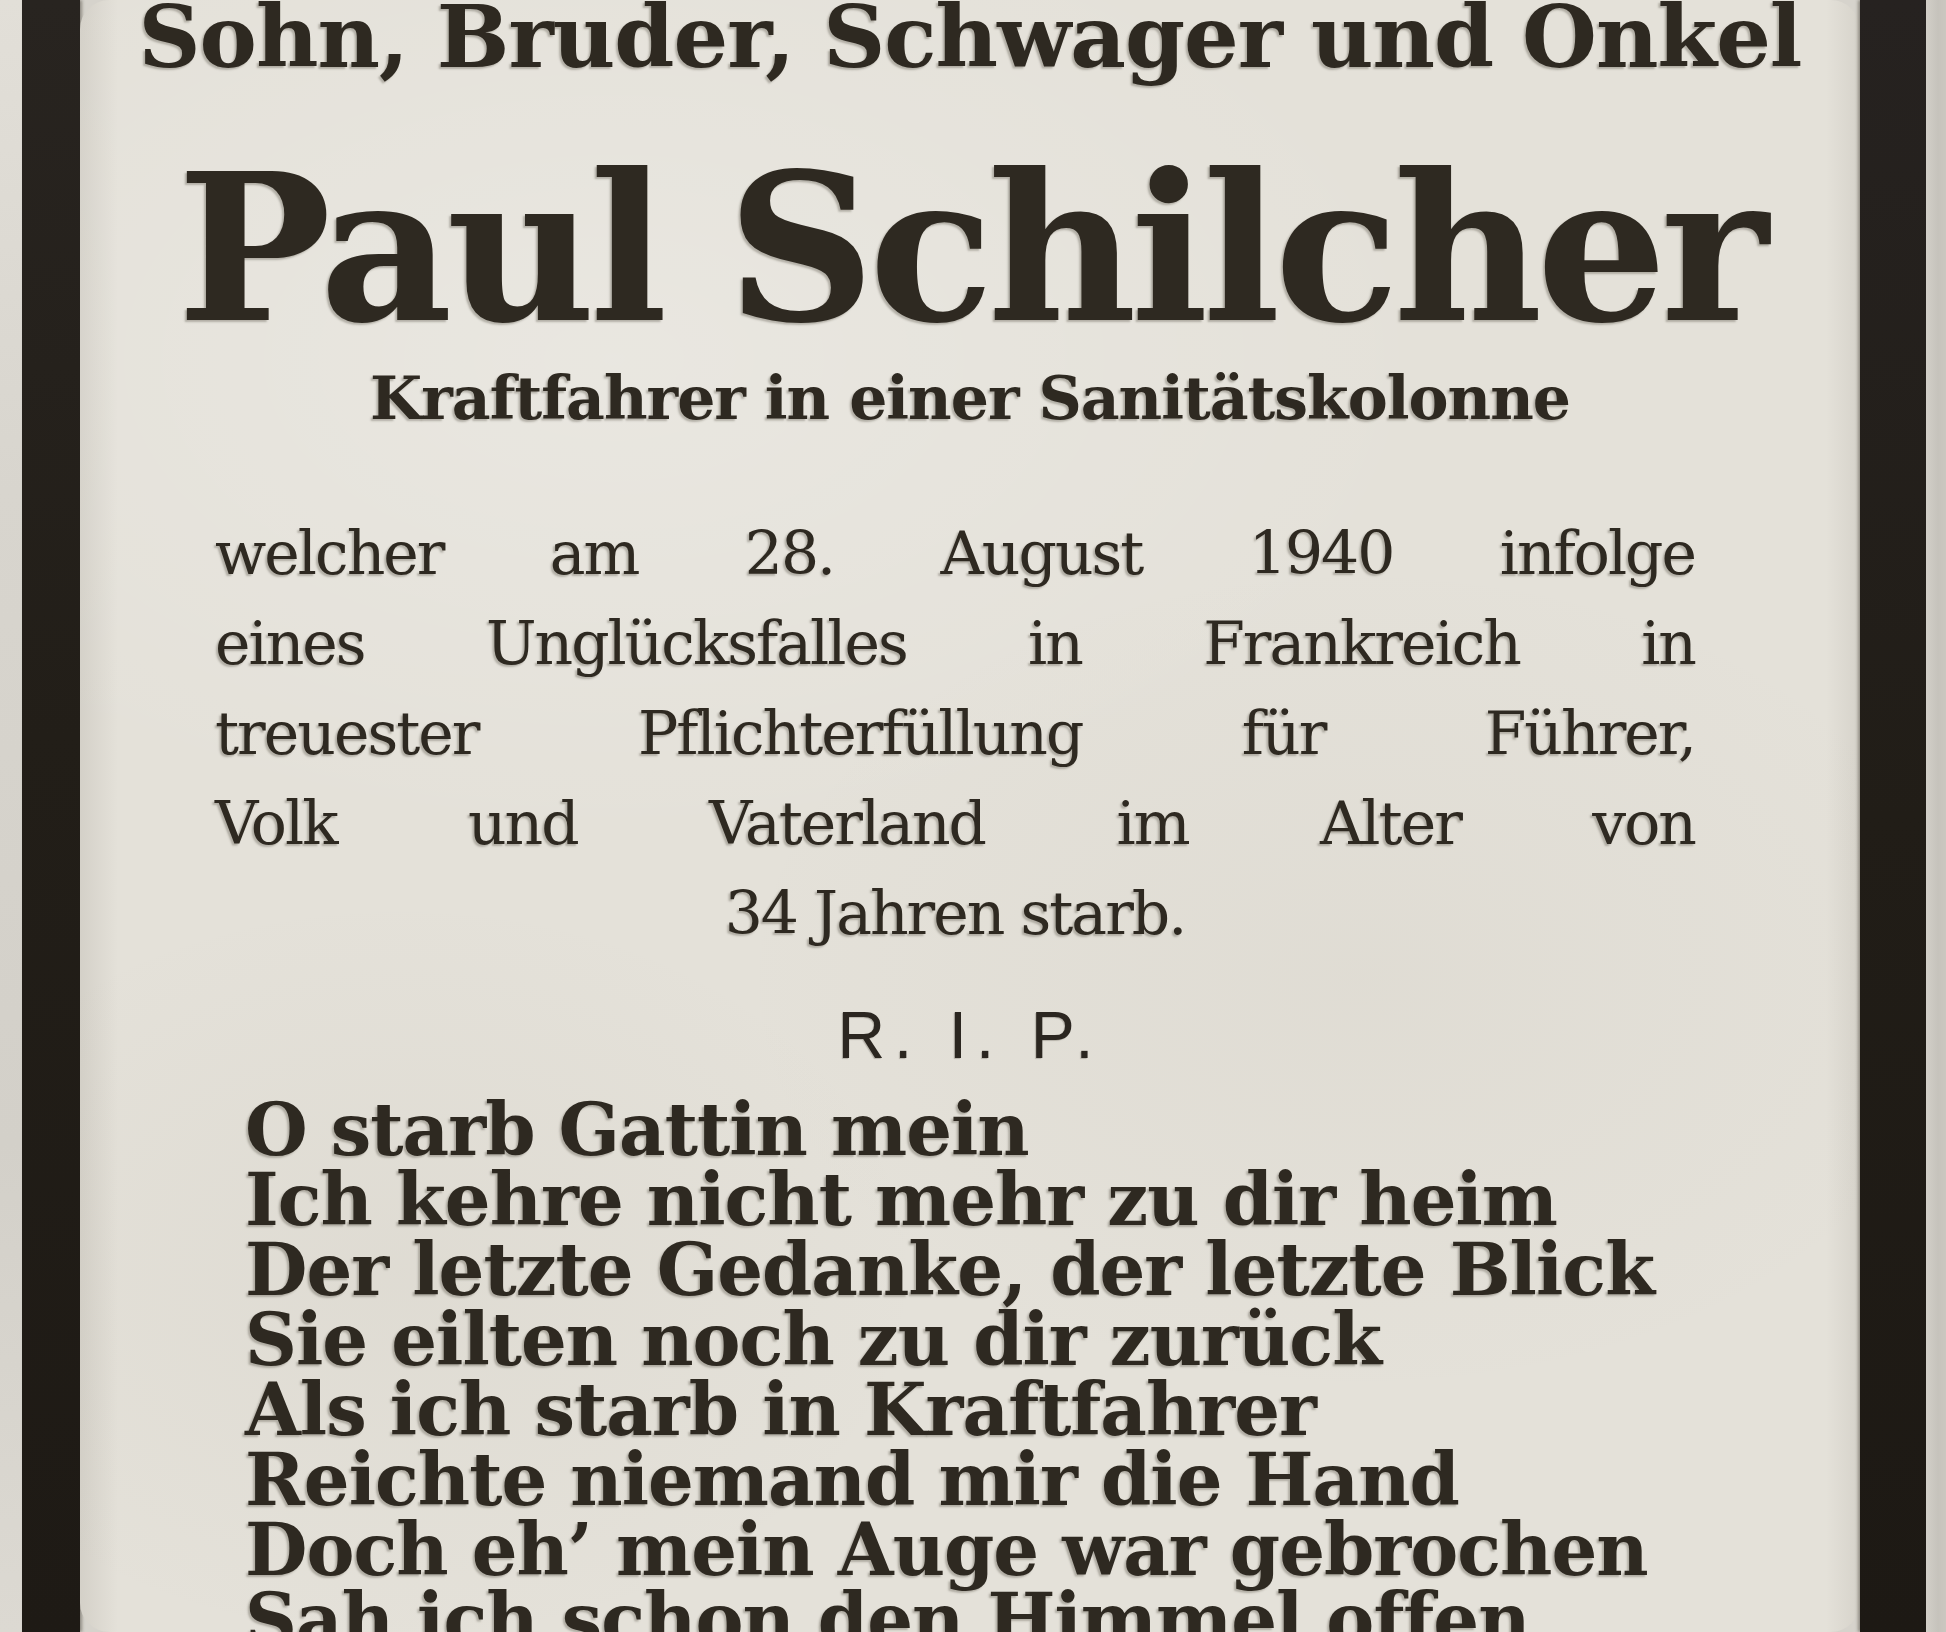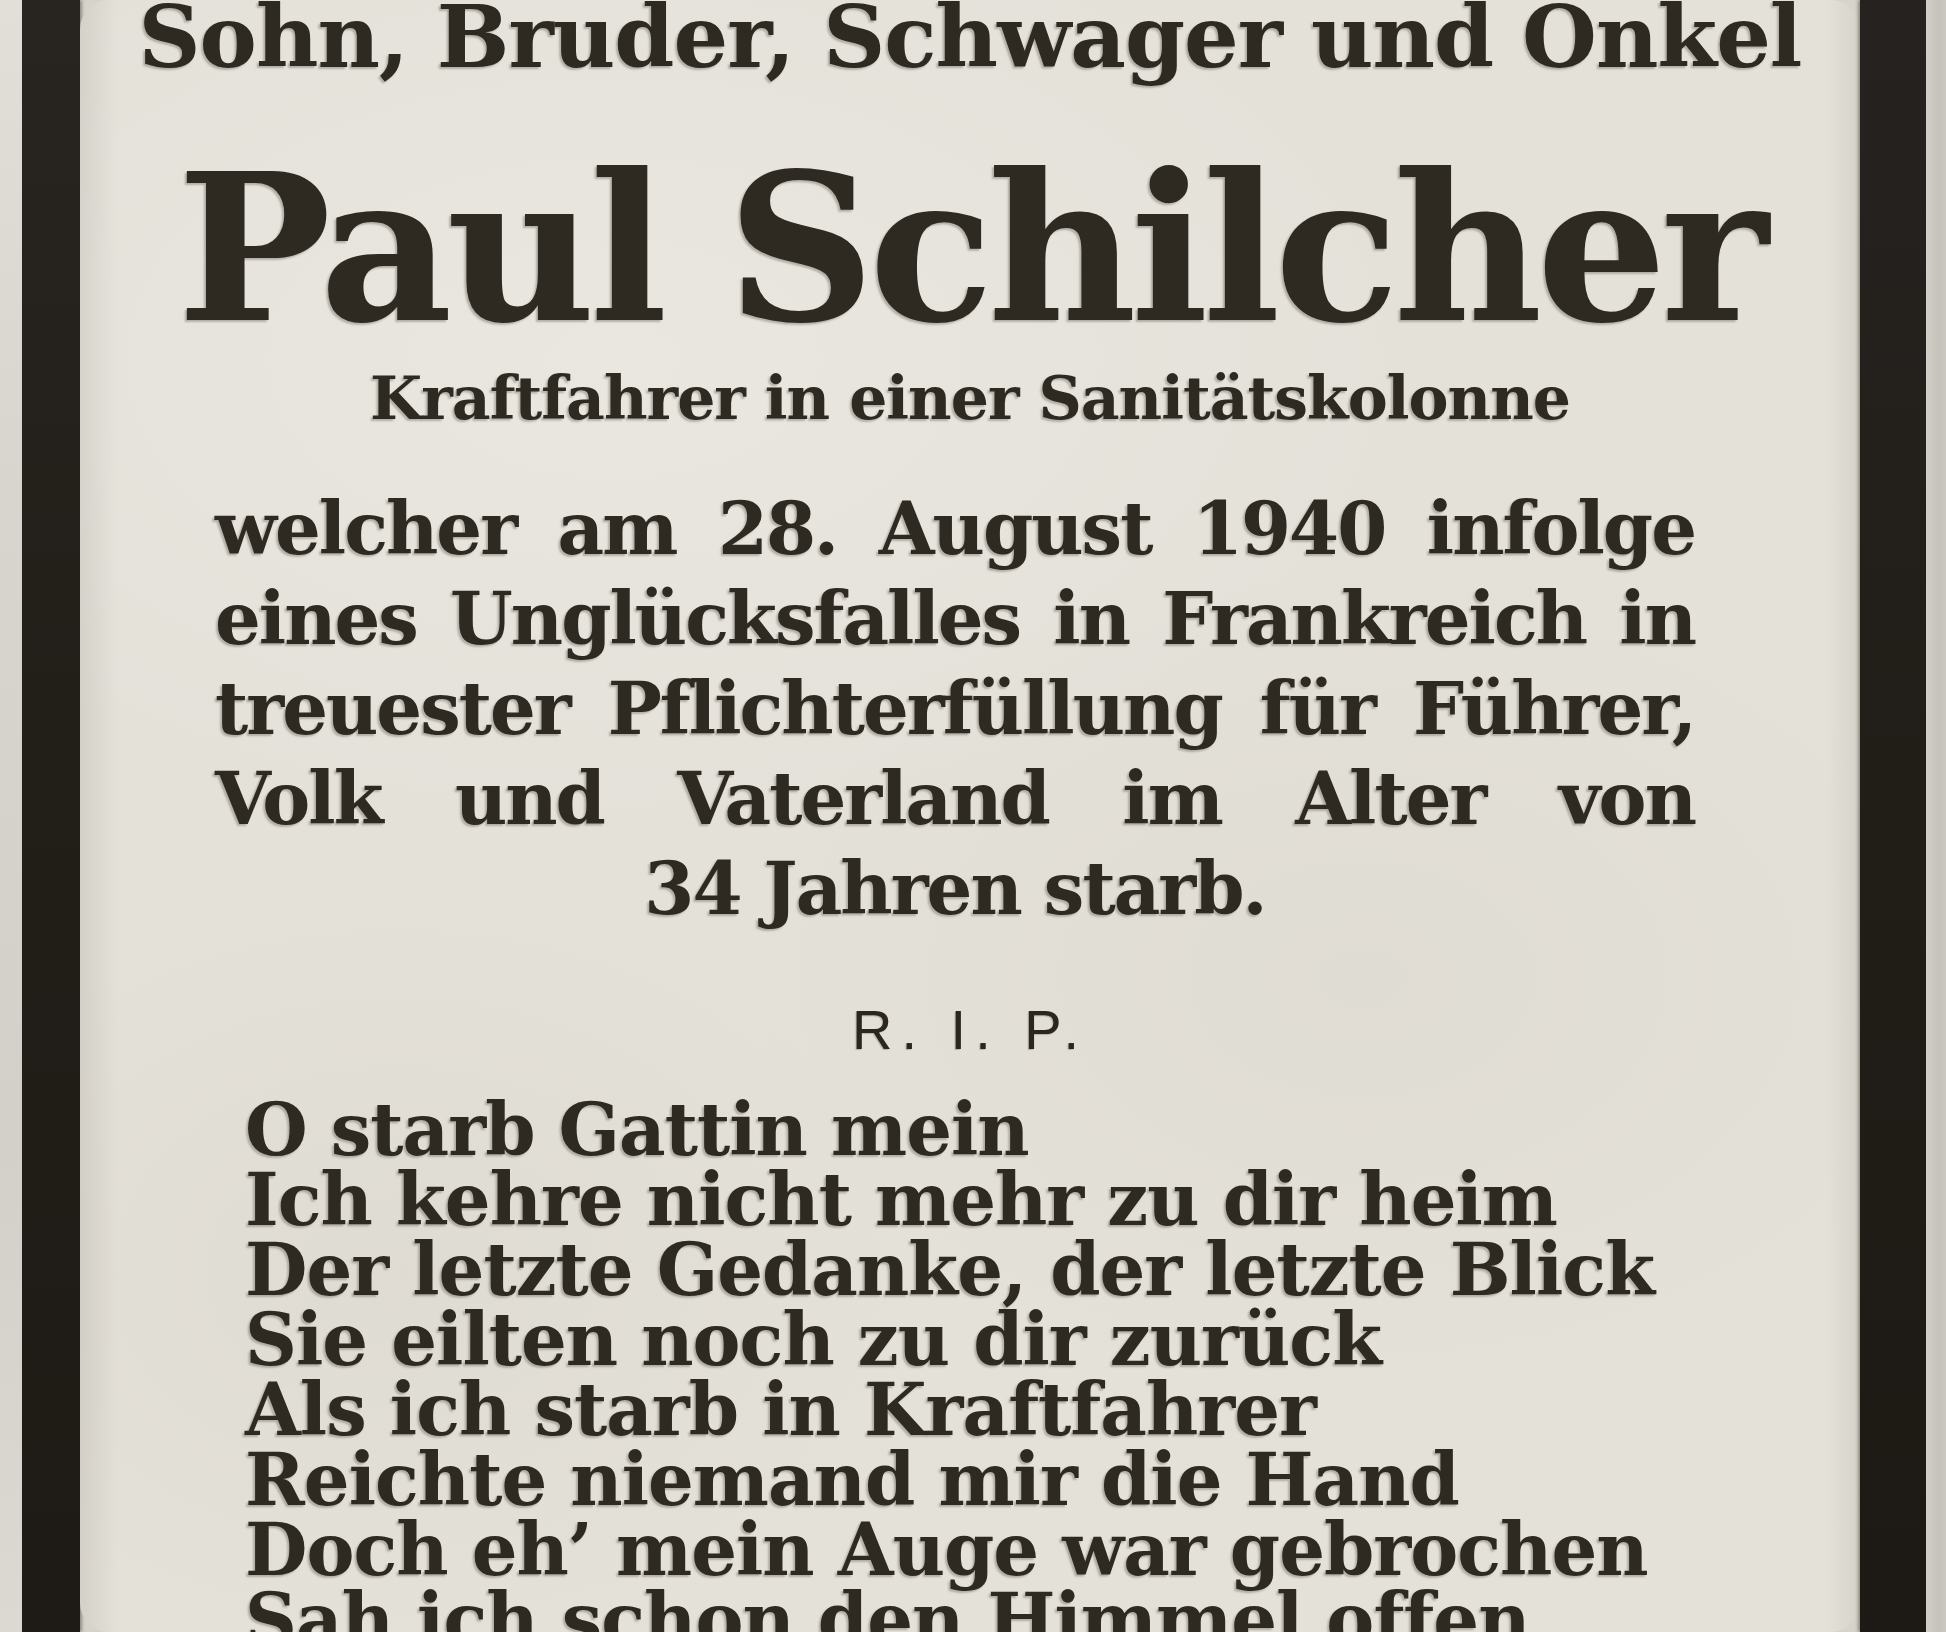--- a/index.html
+++ b/index.html
@@ -78,48 +78,48 @@
     text-align: center;
   }
 
   .relation-line  { top: -14px; font-size: 86px; letter-spacing: -1px; }
   .deceased-name  { top: 128px; font-size: 205px; letter-spacing: -6px; }
   .occupation     { top: 363px; font-size: 60px; letter-spacing: -1px; }
 
   .death-paragraph {
     position: absolute;
     left: 135px;           
-    top: 484px;
+    top: 508px;
     width: 1480px;
-    font-size: 72px;
+    font-size: 60px;
     line-height: 90px;
     letter-spacing: -2px;
     color: #2e2921;
-    font-weight: bold;
+    font-weight: normal;
     font-family: "DejaVu Serif", serif;
     text-shadow: -2px 2px 2px rgba(115,110,100,0.45);
   }
   .death-paragraph .para-line {
     text-align: justify;
     text-align-last: justify;
     white-space: normal;
   }
   .death-paragraph .para-line.last {
     text-align: right;
     text-align-last: center;
   }
 
   .rip-line {
     position: absolute;
     left: 0; top: 997px;
     width: 1780px;
     text-align: center;
     font-family: "Liberation Sans", sans-serif;
     font-weight: 500;
-    font-size: 56px;
+    font-size: 66px;
     letter-spacing: 9px;
     color: #2b2620;
     text-shadow: -1px 1px 1px rgba(115,110,100,0.4);
   }
 
   .poem {
     position: absolute;
     left: 165px;           
     top: 1095px;
     font-size: 72px;

